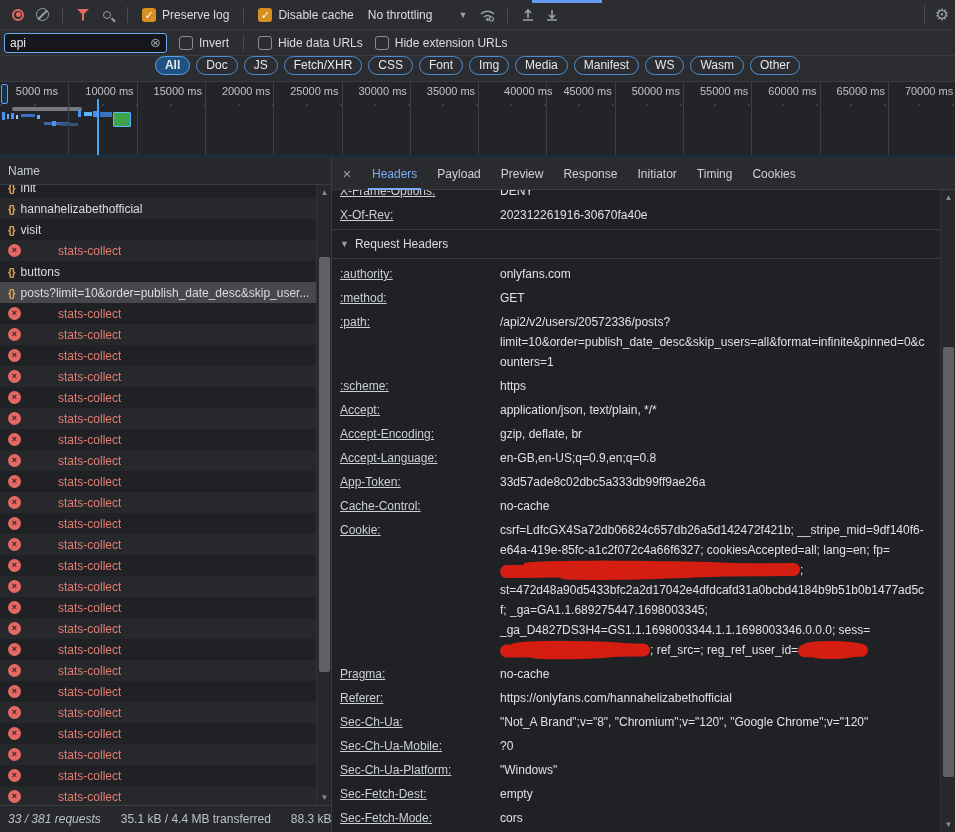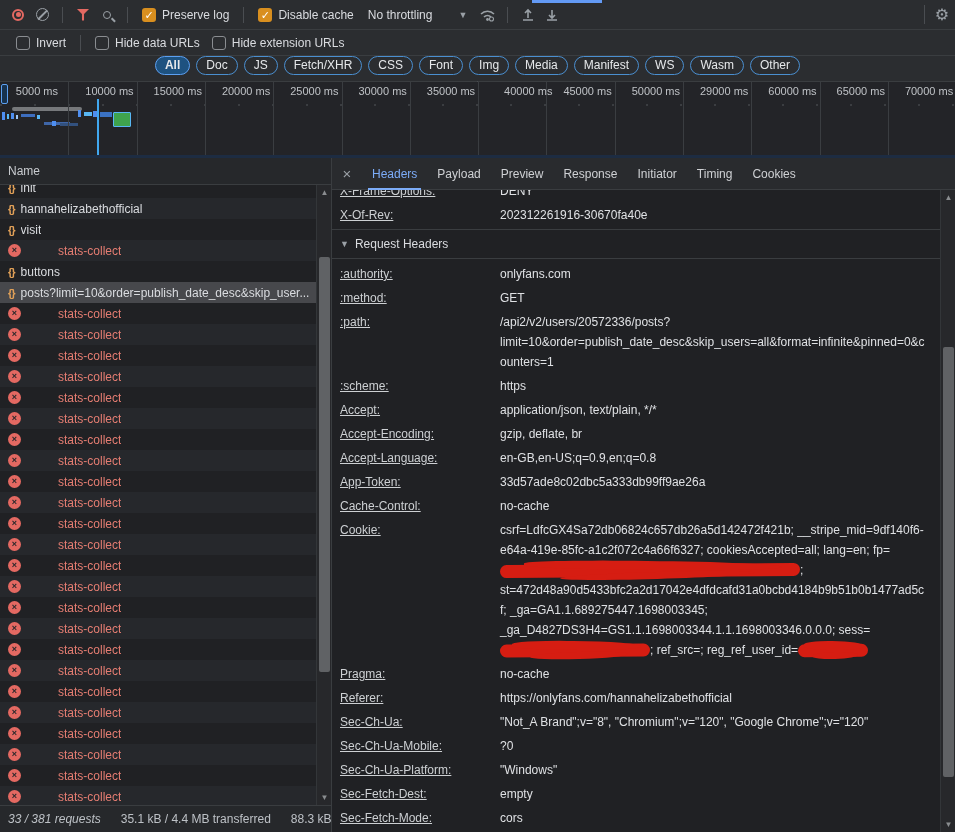--- a/index.html
+++ b/index.html
@@ -149,20 +149,24 @@
   </div>
   <div class="tbtn">
     <svg width="14" height="14" viewBox="0 0 14 14">
       <path class="icon-svg" d="M7 2 V10 M4 7 L7 10 L10 7 M2 12 H12"></path>
     </svg>
   </div>
   <div class="gear"><span>⚙</span></div>
 </div>
 
 <div class="filterrow">
+  <div class="filter-input">
+    <input value="api" style="">
+    <span class="xclear">⊗</span>
+  </div>
   <label class="chk" style="margin-left:12px">
     <span class="box"></span>
     <span>Invert</span>
   </label>
   <div class="vsep"></div>
   <label class="chk">
     <span class="box"></span>
     <span>Hide data URLs</span>
   </label>
   <label class="chk">
@@ -237,21 +241,21 @@
     <span class="ticklab" style="left: 406.8px;">30000 ms</span>
     <div class="gridline" style="left: 478.1px;"></div>
     <span class="ticklab" style="left: 475.1px;">35000 ms</span>
     <div class="gridline" style="left: 546.4px;"></div>
     <span class="ticklab" style="left: 543.4px; margin-left: 9px;">40000 ms</span>
     <div class="gridline" style="left: 614.7px;"></div>
     <span class="ticklab" style="left: 611.7px;">45000 ms</span>
     <div class="gridline" style="left: 683px;"></div>
     <span class="ticklab" style="left: 680px;">50000 ms</span>
     <div class="gridline" style="left: 751.3px;"></div>
-    <span class="ticklab" style="left: 748.3px;">29000 ms</span>
+    <span class="ticklab" style="left: 748.3px;">55000 ms</span>
     <div class="gridline" style="left: 819.6px;"></div>
     <span class="ticklab" style="left: 816.6px;">60000 ms</span>
     <div class="gridline" style="left: 887.9px;"></div>
     <span class="ticklab" style="left: 884.9px;">65000 ms</span>
     <span class="ticklab" style="left: 953.2px;">70000 ms</span>
   </div>
 
 <div class="main">
 
   <div class="leftpane">

